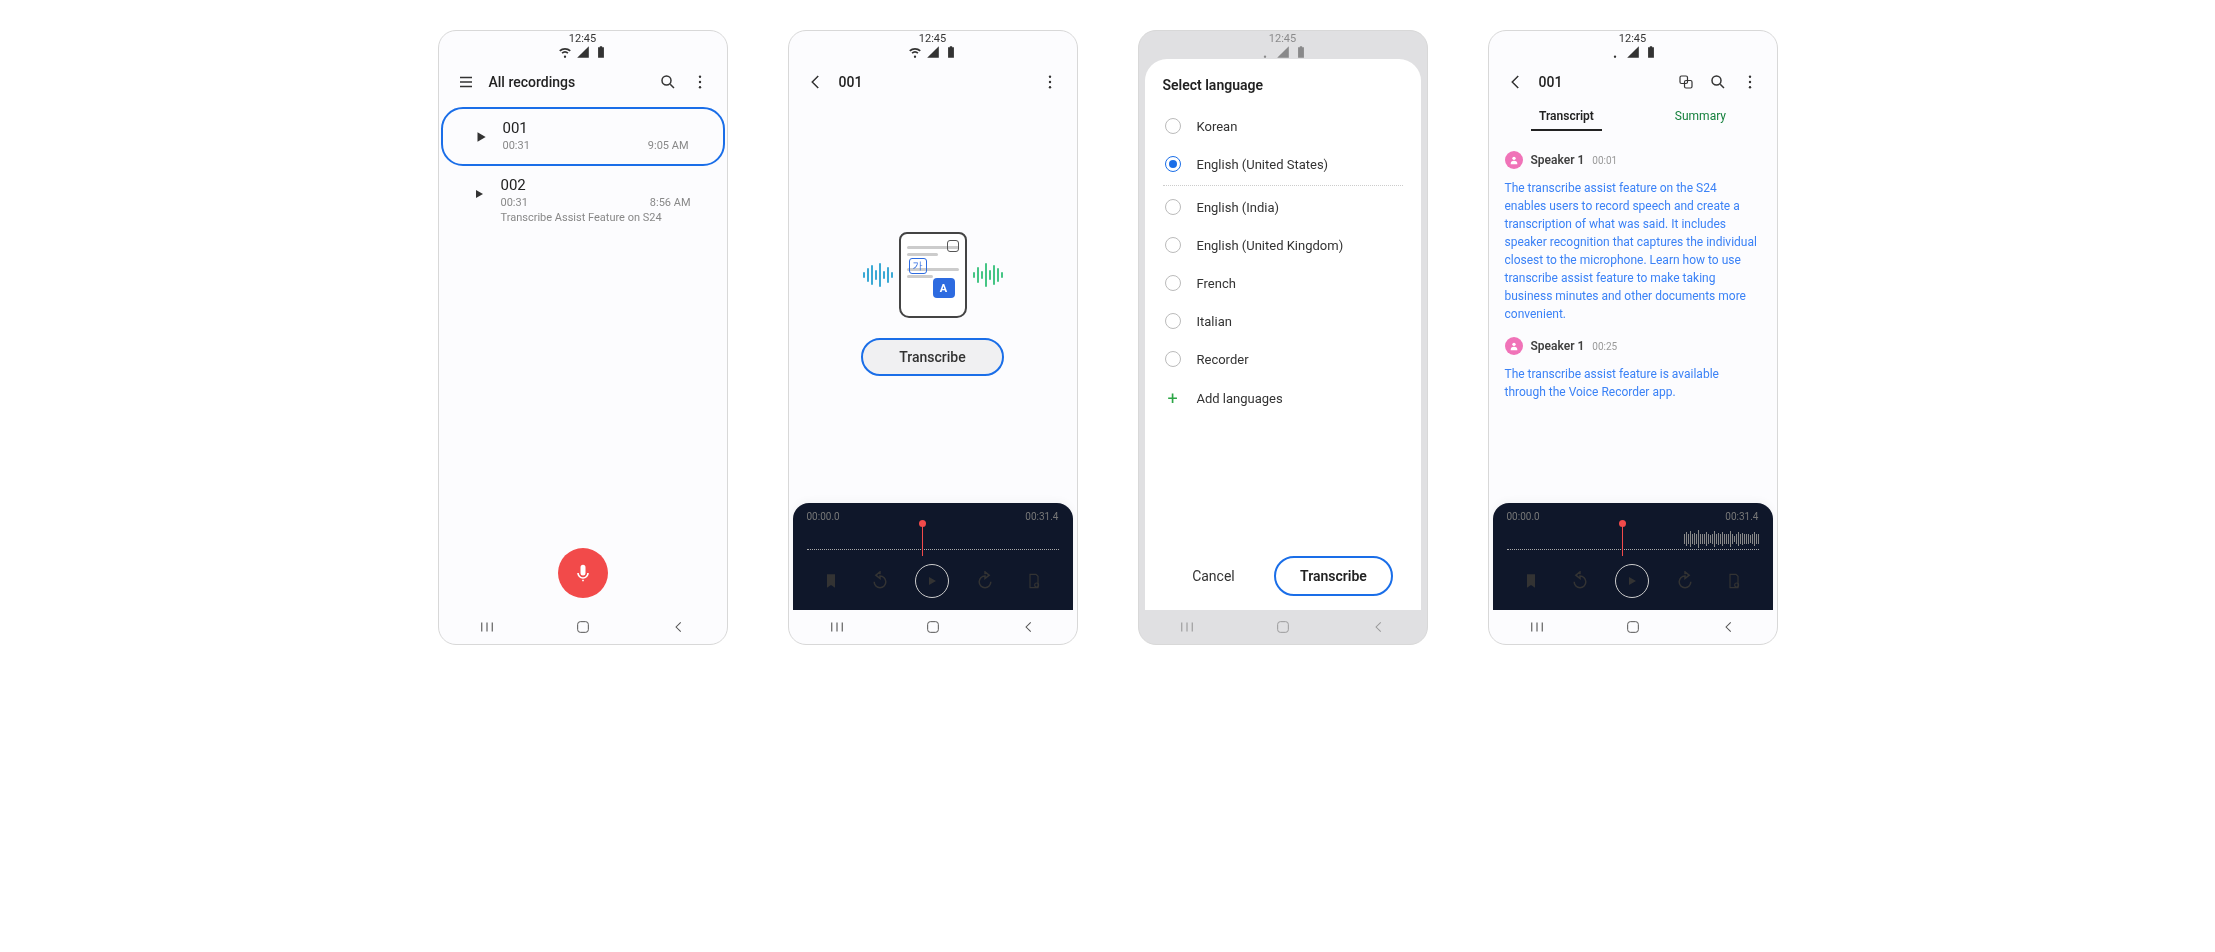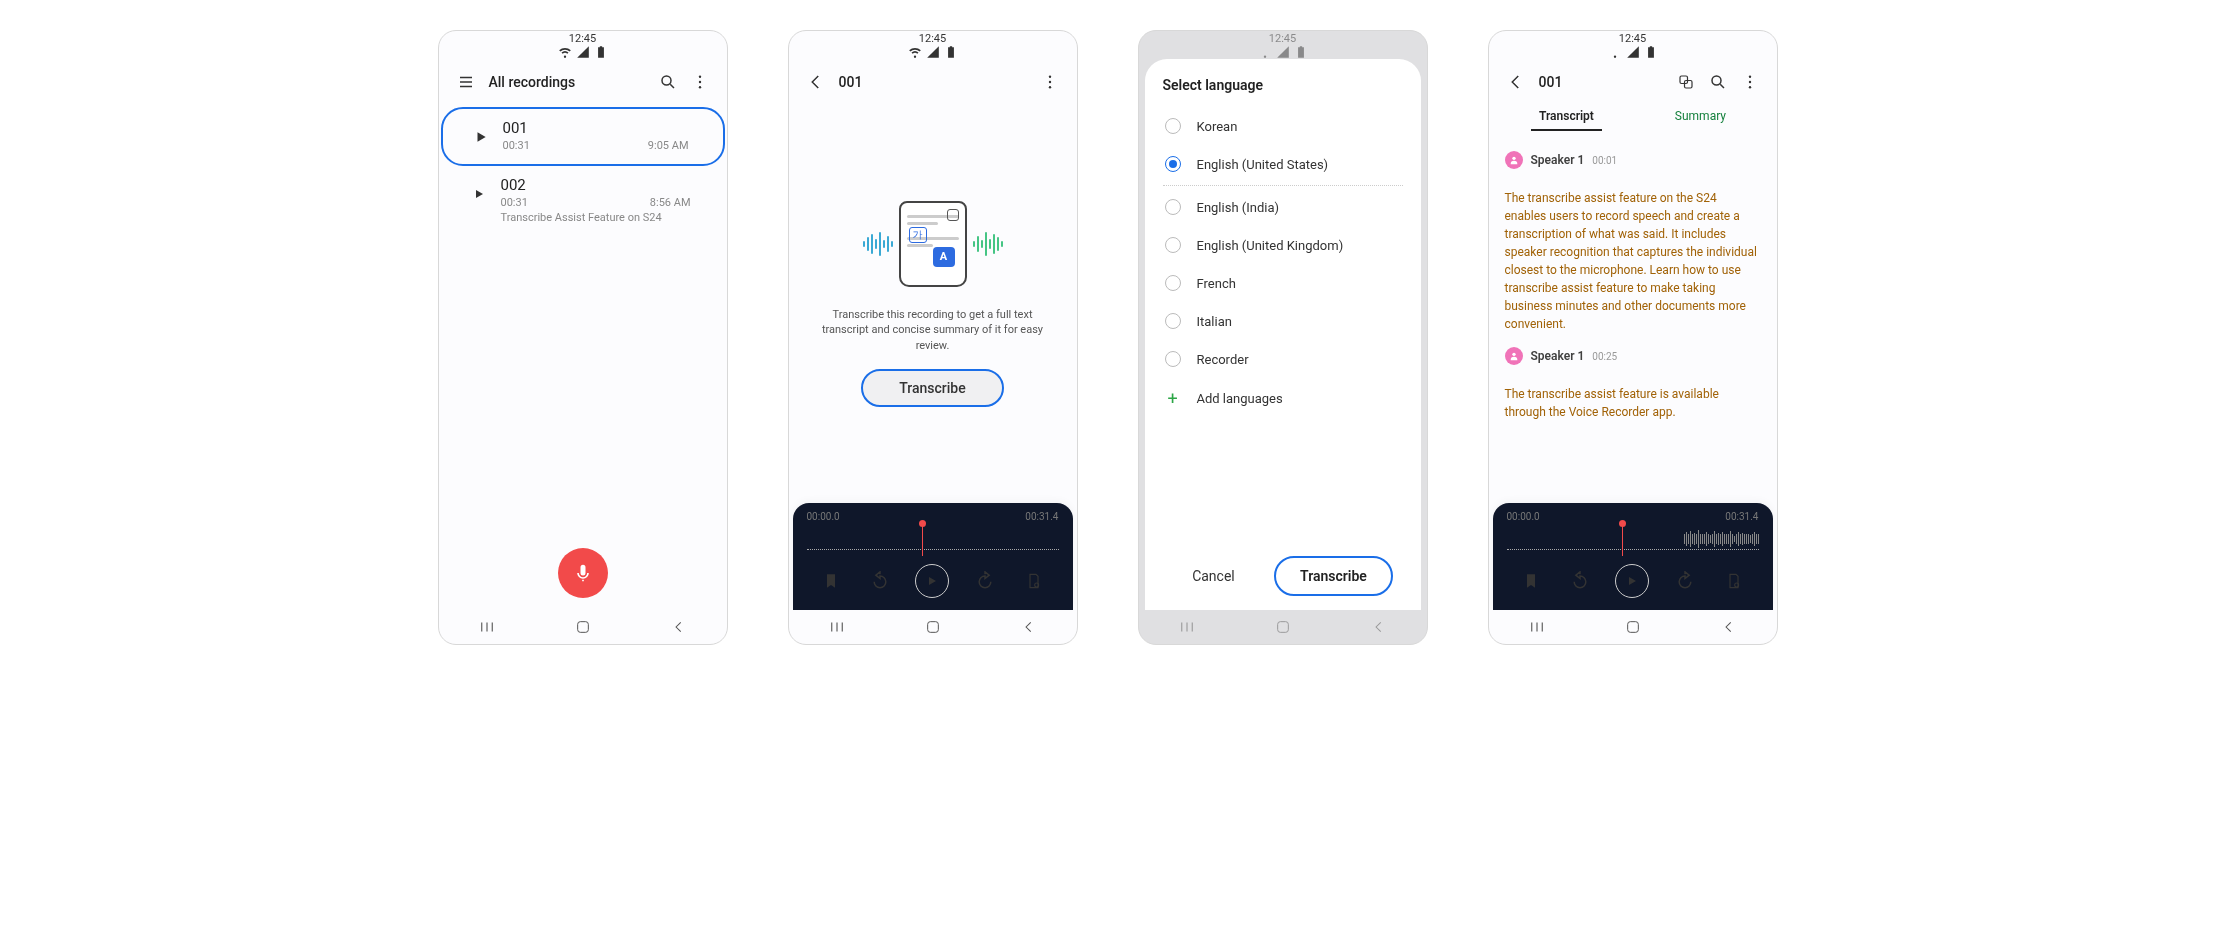--- a/index.html
+++ b/index.html
@@ -70,21 +70,21 @@
 
 
 .tabs { display: flex; justify-content: space-around; padding: 0 10px; margin-bottom: 6px; }
 .tab { font-size: 12px; color: #15803d; padding: 6px 8px; }
 .tab.active { color: #222; font-weight: 600; border-bottom: 2px solid #222; }
 .transcript-body { flex: 1; padding: 6px 16px; overflow: hidden; }
 .speaker-row { display: flex; align-items: center; gap: 8px; margin-top: 8px; }
 .avatar { width: 18px; height: 18px; border-radius: 50%; background: #f073b8; display: flex; align-items: center; justify-content: center; color: #fff; font-size: 10px; }
 .speaker-name { font-size: 12px; font-weight: 600; color: #404040; }
 .speaker-time { font-size: 10px; color: #999; }
-.speech-text { font-size: 12px; color: #a16207; line-height: 1.5; margin-top: 20px; }
+.speech-text { font-size: 12px; color: #3b82f6; line-height: 1.5; margin-top: 10px; }
 
 
 .navbar { height: 34px; display: flex; justify-content: space-around; align-items: center; }
 .navbar .nav-btn { width: 22px; height: 22px; display: flex; align-items: center; justify-content: center; color: #555; }
 
 .icon-svg { width: 18px; height: 18px; }
 .icon-svg-sm { width: 14px; height: 14px; }
 </style>
 </head>
 <body>
@@ -241,21 +241,20 @@
           <span style="height:6px"></span>
             <span style="height:16px"></span>
             <span style="height:8px"></span>
             <span style="height:24px"></span>
             <span style="height:10px"></span>
             <span style="height:20px"></span>
             <span style="height:14px"></span>
             <span style="height:6px"></span>
         </div>
       </div>
-      <div class="promo-text">Transcribe this recording to get a full text transcript and concise summary of it for easy review.</div>
       <button class="transcribe-btn">Transcribe</button>
     </div>
     <div class="playback">
       <div class="time-row">
         <span>00:00.0</span>
         <span>00:31.4</span>
       </div>
       <div class="timeline">
           <div class="marker"></div>
         </div>

